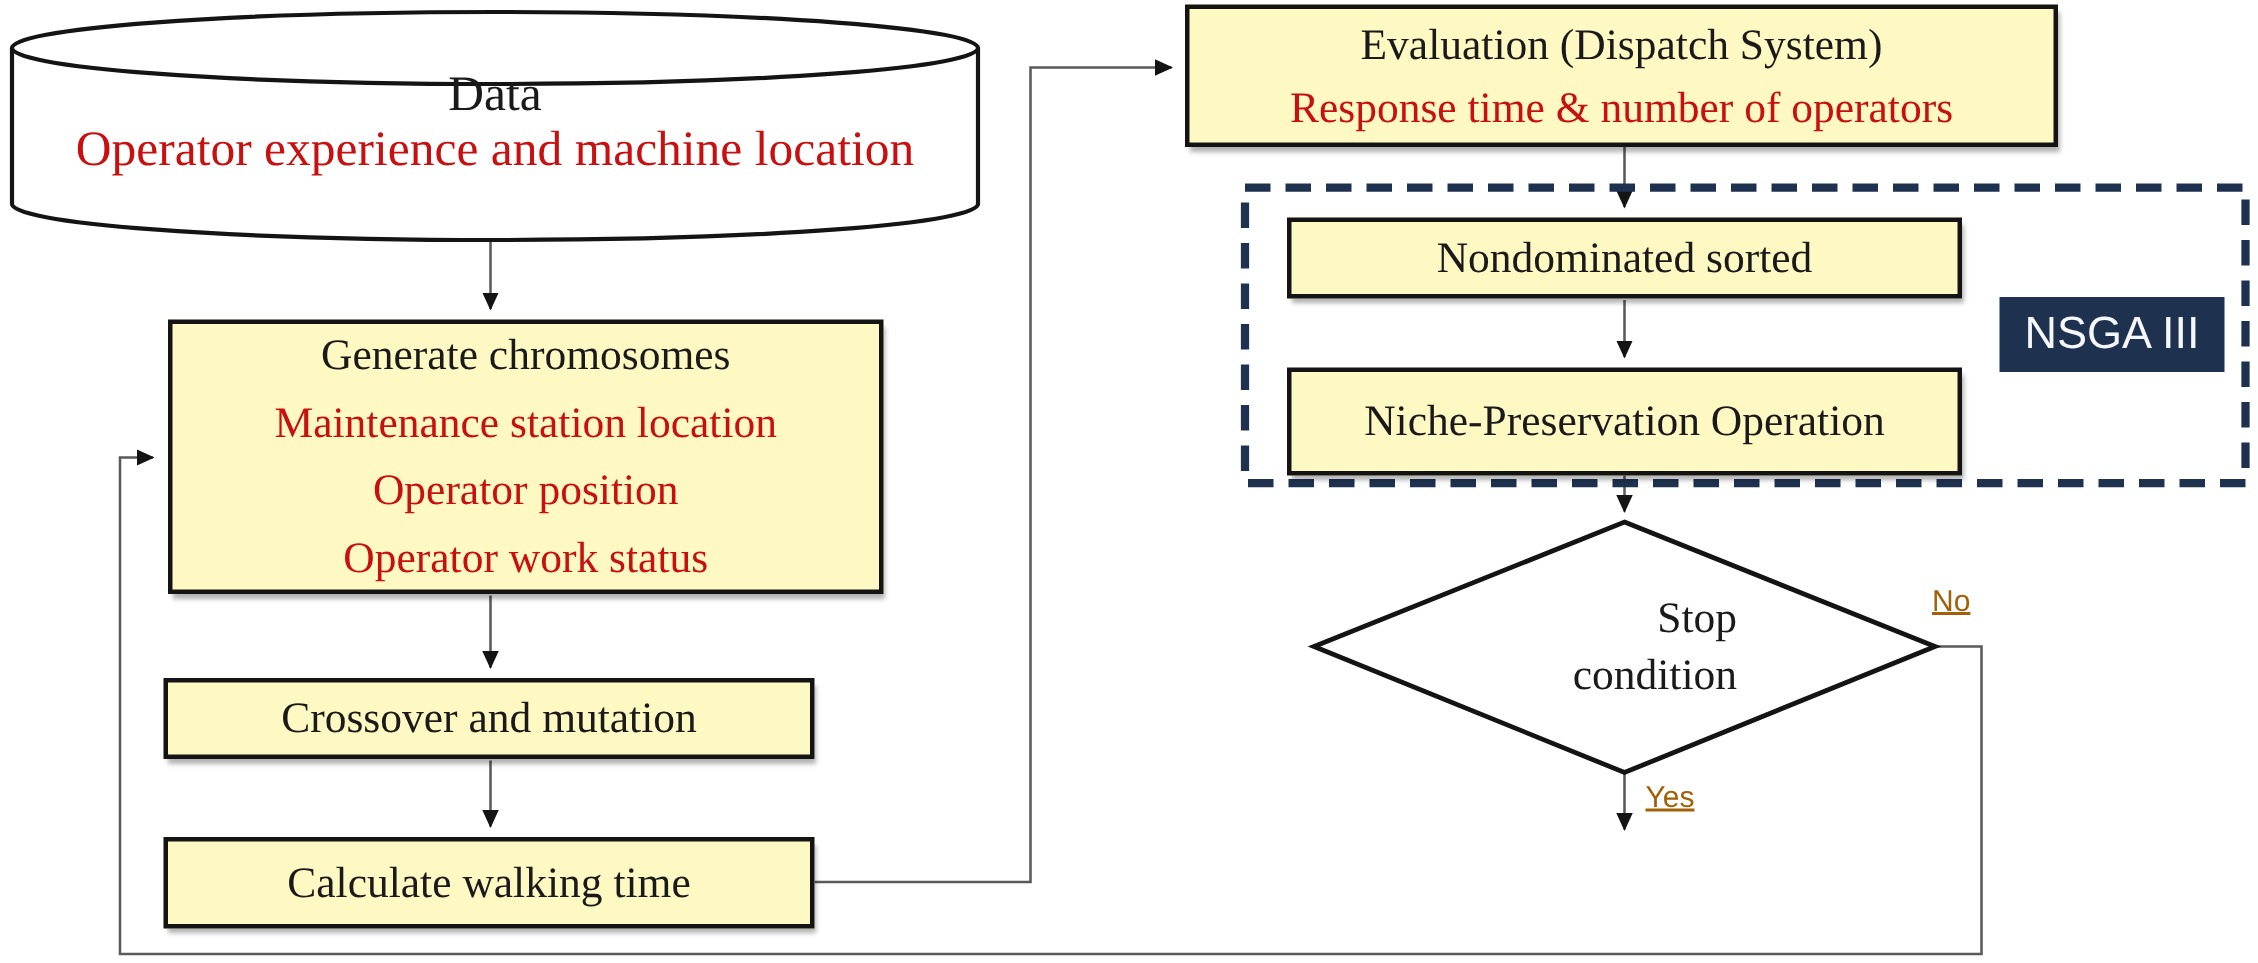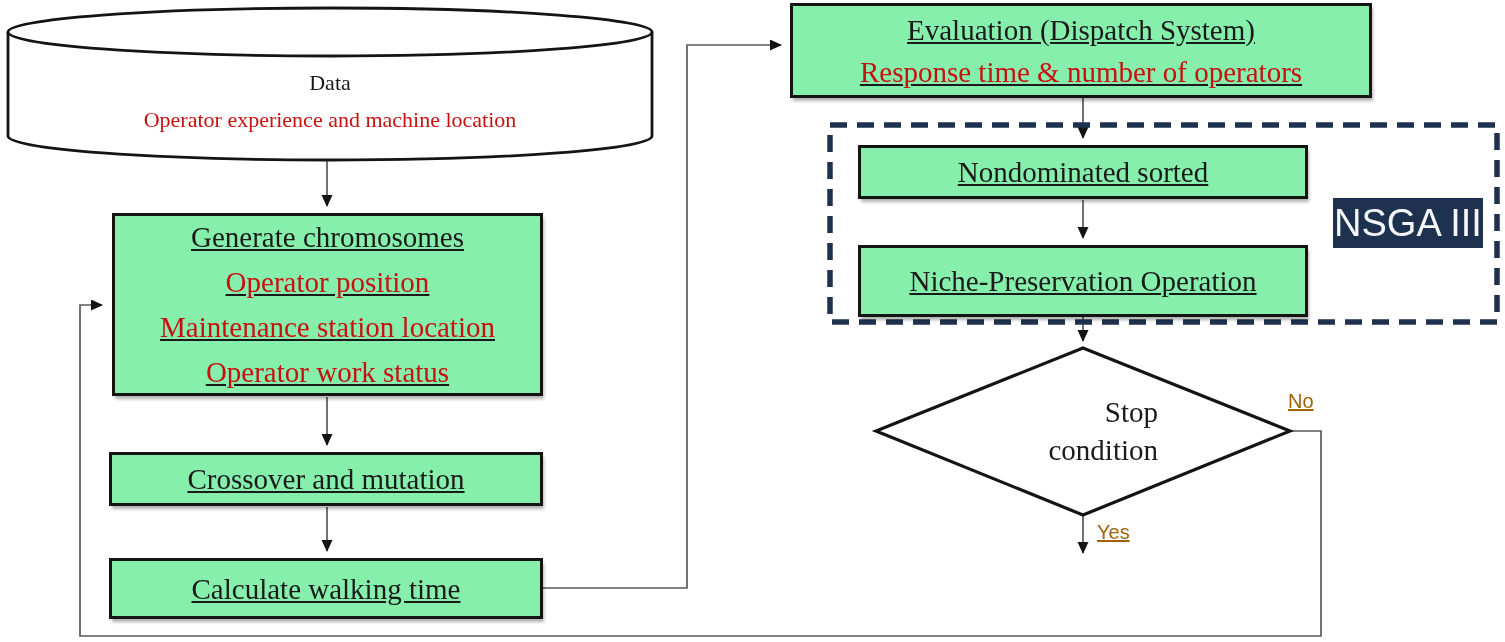--- a/index.html
+++ b/index.html
@@ -8,48 +8,47 @@
     width:1505px;height:642px;
     background:#ffffff;
     font-family:"Liberation Serif","DejaVu Serif",serif;
     color:#1a1a1a;
     overflow:hidden;
   }
   #wires{position:absolute;left:0;top:0;width:1505px;height:642px;}
   .node{
     position:absolute;
     box-sizing:border-box;
-    background:#86efac;
+    background:#fef9c3;
     border:3px solid #141414;
     display:flex;flex-direction:column;
     align-items:center;justify-content:center;
     text-align:center;
     font-size:29px;
     line-height:40px;
     box-shadow:2px 4px 3px -1px rgba(0,0,0,0.30);
-    text-decoration:underline;
   }
   .red{color:#c81010;}
-  .node-generate{left:112px;top:213px;width:431px;height:183px;line-height:45px;}
+  .node-generate{left:112px;top:213px;width:477px;height:183px;line-height:45px;}
   .node-crossover{left:109px;top:452px;width:434px;height:54px;}
   .node-calculate{left:109px;top:558px;width:434px;height:61px;}
   .node-evaluation{left:790px;top:3px;width:582px;height:95px;line-height:42px;}
   .node-nondominated{left:858px;top:145px;width:450px;height:54px;}
   .node-niche{left:858px;top:245px;width:450px;height:72px;}
   .node-pareto{left:968px;top:560px;width:180px;height:58px;}
   .badge-nsga{
     position:absolute;left:1333px;top:198px;width:150px;height:50px;
     background:#1e3250;color:#f5f7fa;
     display:flex;align-items:center;justify-content:center;
     font-family:"Liberation Sans","DejaVu Sans",sans-serif;
-    font-size:38px;border:none;box-shadow:none;
+    font-size:30px;border:none;box-shadow:none;
   }
   .cyl-text{
-    position:absolute;left:30px;top:64px;width:600px;
-    text-align:center;font-size:22px;line-height:37px;
+    position:absolute;left:30px;top:45px;width:600px;
+    text-align:center;font-size:33px;line-height:37px;
   }
   .diamond-label{
     position:absolute;left:1008px;top:393px;width:150px;
     text-align:right;font-size:29px;line-height:38px;
   }
   .edge-label{
     position:absolute;
     font-family:"Liberation Sans","DejaVu Sans",sans-serif;
     font-size:20px;color:#a16207;text-decoration:underline;
   }
@@ -96,22 +95,22 @@
     <polygon points="1083,348 1290,431 1083,515 876,431" fill="#ffffff" stroke="#141414" stroke-width="3.2"></polygon>
   </svg>
 
   <div class="cyl-text">
     <div>Data</div>
     <div class="red">Operator experience and machine location</div>
   </div>
 
   <div class="node node-generate">
     <div>Generate chromosomes</div>
+    <div class="red">Maintenance station location</div>
     <div class="red">Operator position</div>
-    <div class="red">Maintenance station location</div>
     <div class="red">Operator work status</div>
   </div>
 
   <div class="node node-crossover">
     <div>Crossover and mutation</div>
   </div>
 
   <div class="node node-calculate">
     <div>Calculate walking time</div>
   </div>

